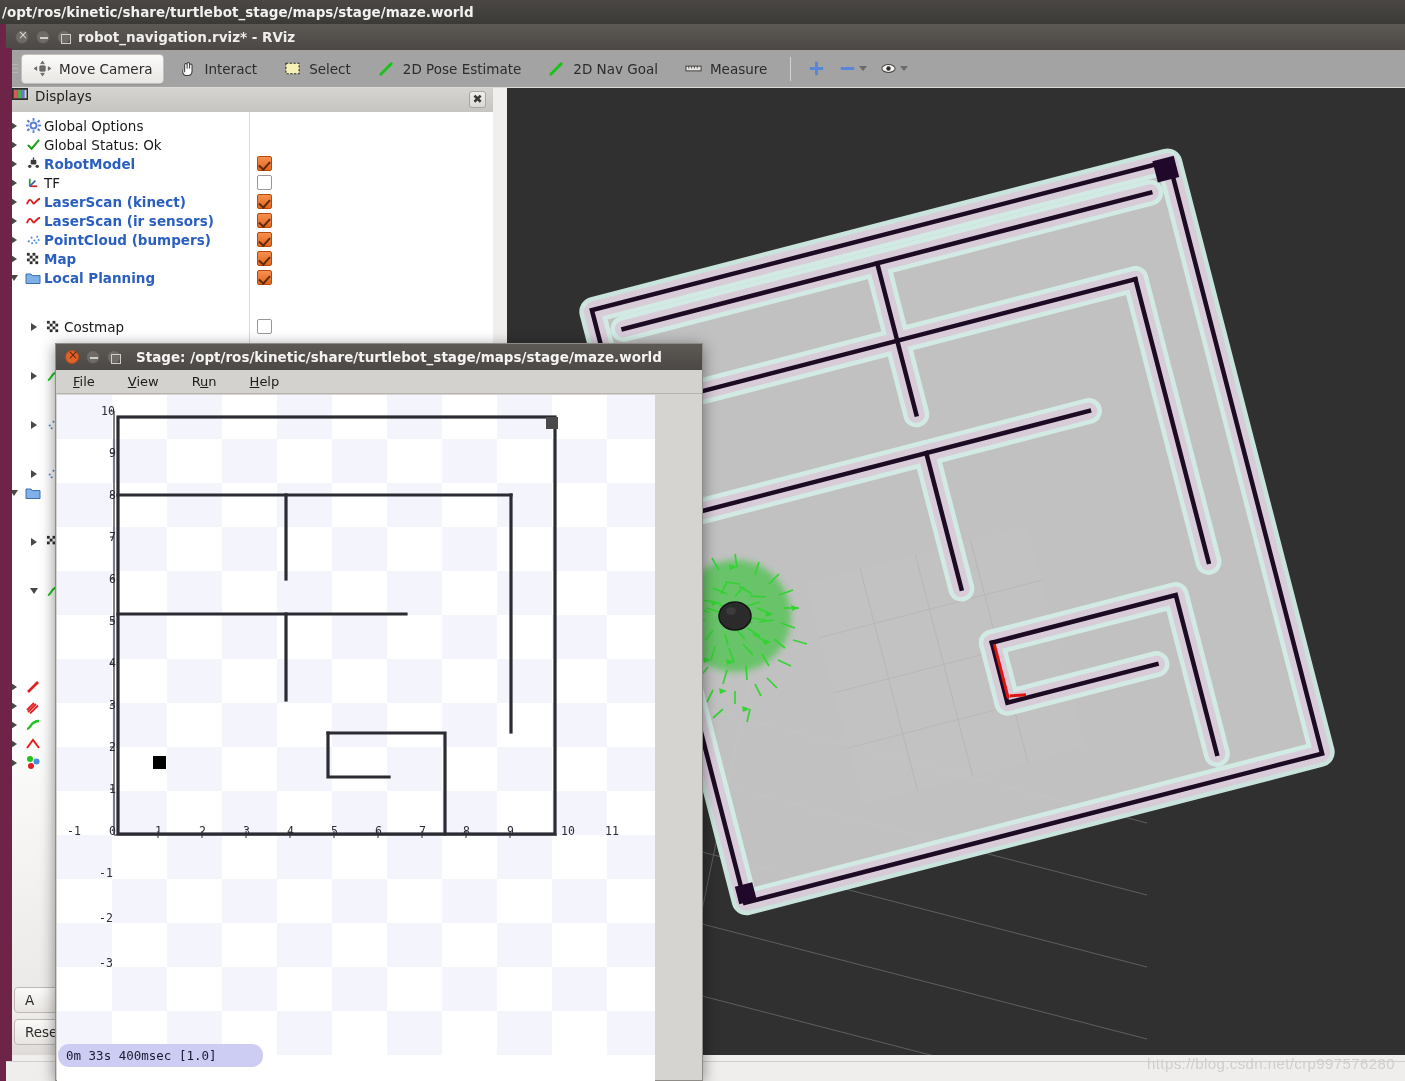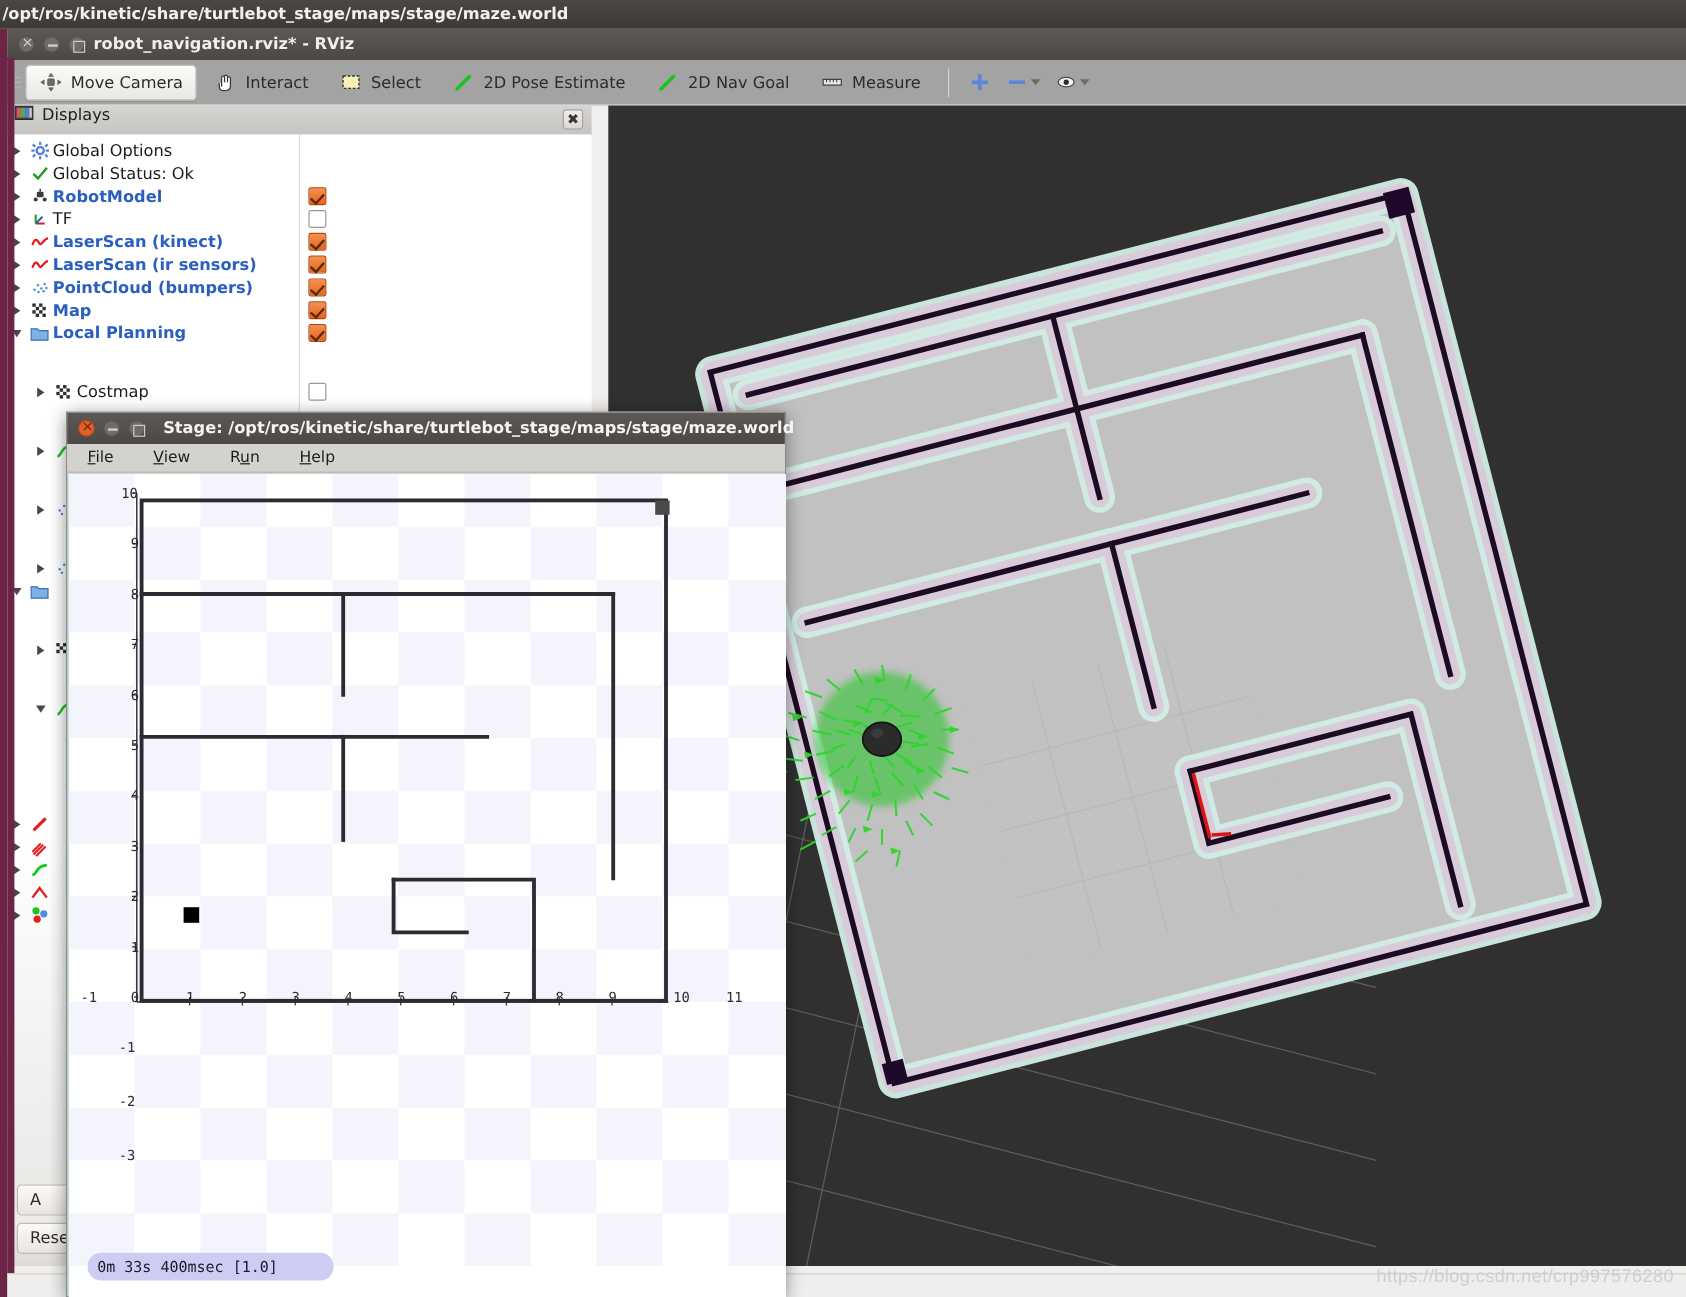--- a/index.html
+++ b/index.html
@@ -177,21 +177,21 @@
   .flatbtn {
     position: absolute; height: 26px; padding: 0 10px;
     background: linear-gradient(180deg,#fbfaf9 0%,#e8e5e1 100%);
     border: 1px solid #bdbab5; border-radius: 4px;
     font-size: 13.5px; color: #2d2b29; line-height: 24px;
   }
 
   
   .stage-window {
     position: absolute; left: 55px; top: 343px;
-    width: 600px; height: 738px;
+    width: 648px; height: 738px;
     background: #d6d4d0;
     box-shadow: 0 3px 14px rgba(0,0,0,0.45);
     border: 1px solid #8f8c88;
   }
   .stage-titlebar {
     height: 26px; background: linear-gradient(180deg,#5c5955 0%,#4b4845 100%);
     display: flex; align-items: center; gap: 7px; padding-left: 9px;
   }
   .wbtn.red { background: #e0622a; border-color: #b3491c; }
   .wbtn.red::after {
@@ -211,21 +211,21 @@
   .menu-item {
     font-size: 13px; color: #1d1c1b; padding: 2px 10px;
   }
   .menu-item u { text-decoration: underline; }
   .stage-canvas {
     position: absolute; left: 1px; top: 51px;
     width: 598px; height: 686px;
     background: #5eead4; overflow: hidden;
   }
   .stage-status {
-    position: absolute; left: 16px; bottom: 14px;
+    position: absolute; left: 1px; bottom: 14px;
     background: #cdccf2; color: #1a1a30;
     font-family: "DejaVu Sans Mono", monospace;
     font-size: 12.5px; padding: 4px 8px;
     width: 205px;
     border-radius: 11px;
   }
 
   .tick-label {
     position: absolute; font-family: "DejaVu Sans Mono", monospace;
     font-size: 11.5px; color: #2c2c38; white-space: nowrap;

